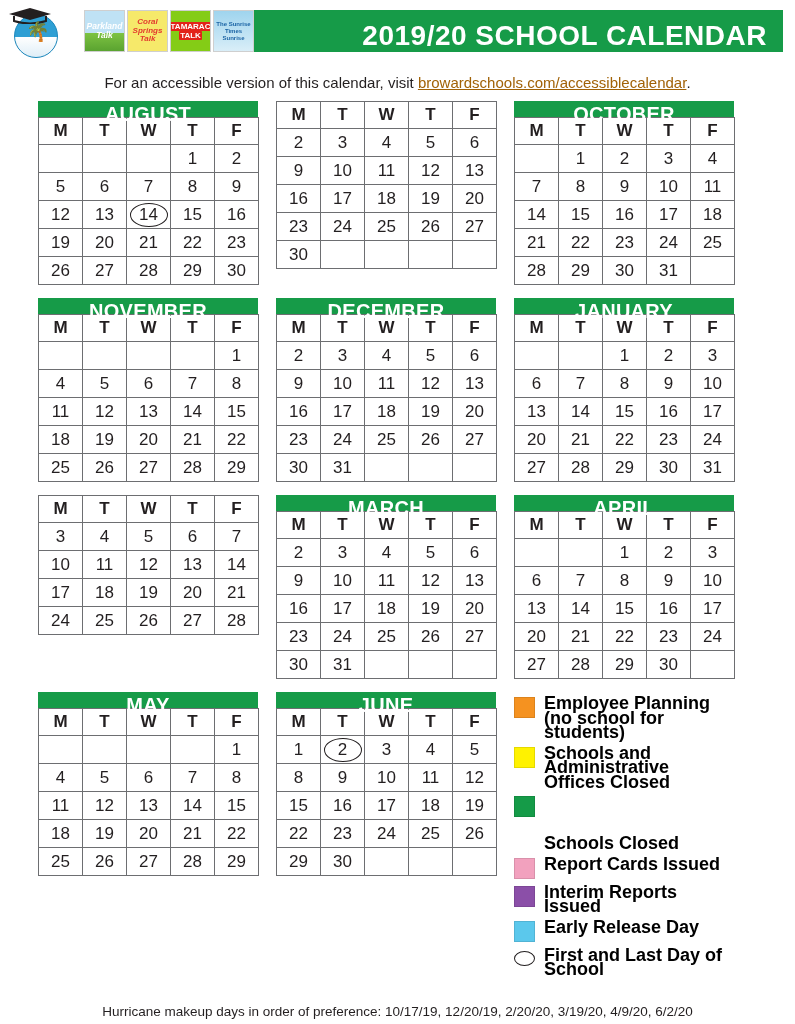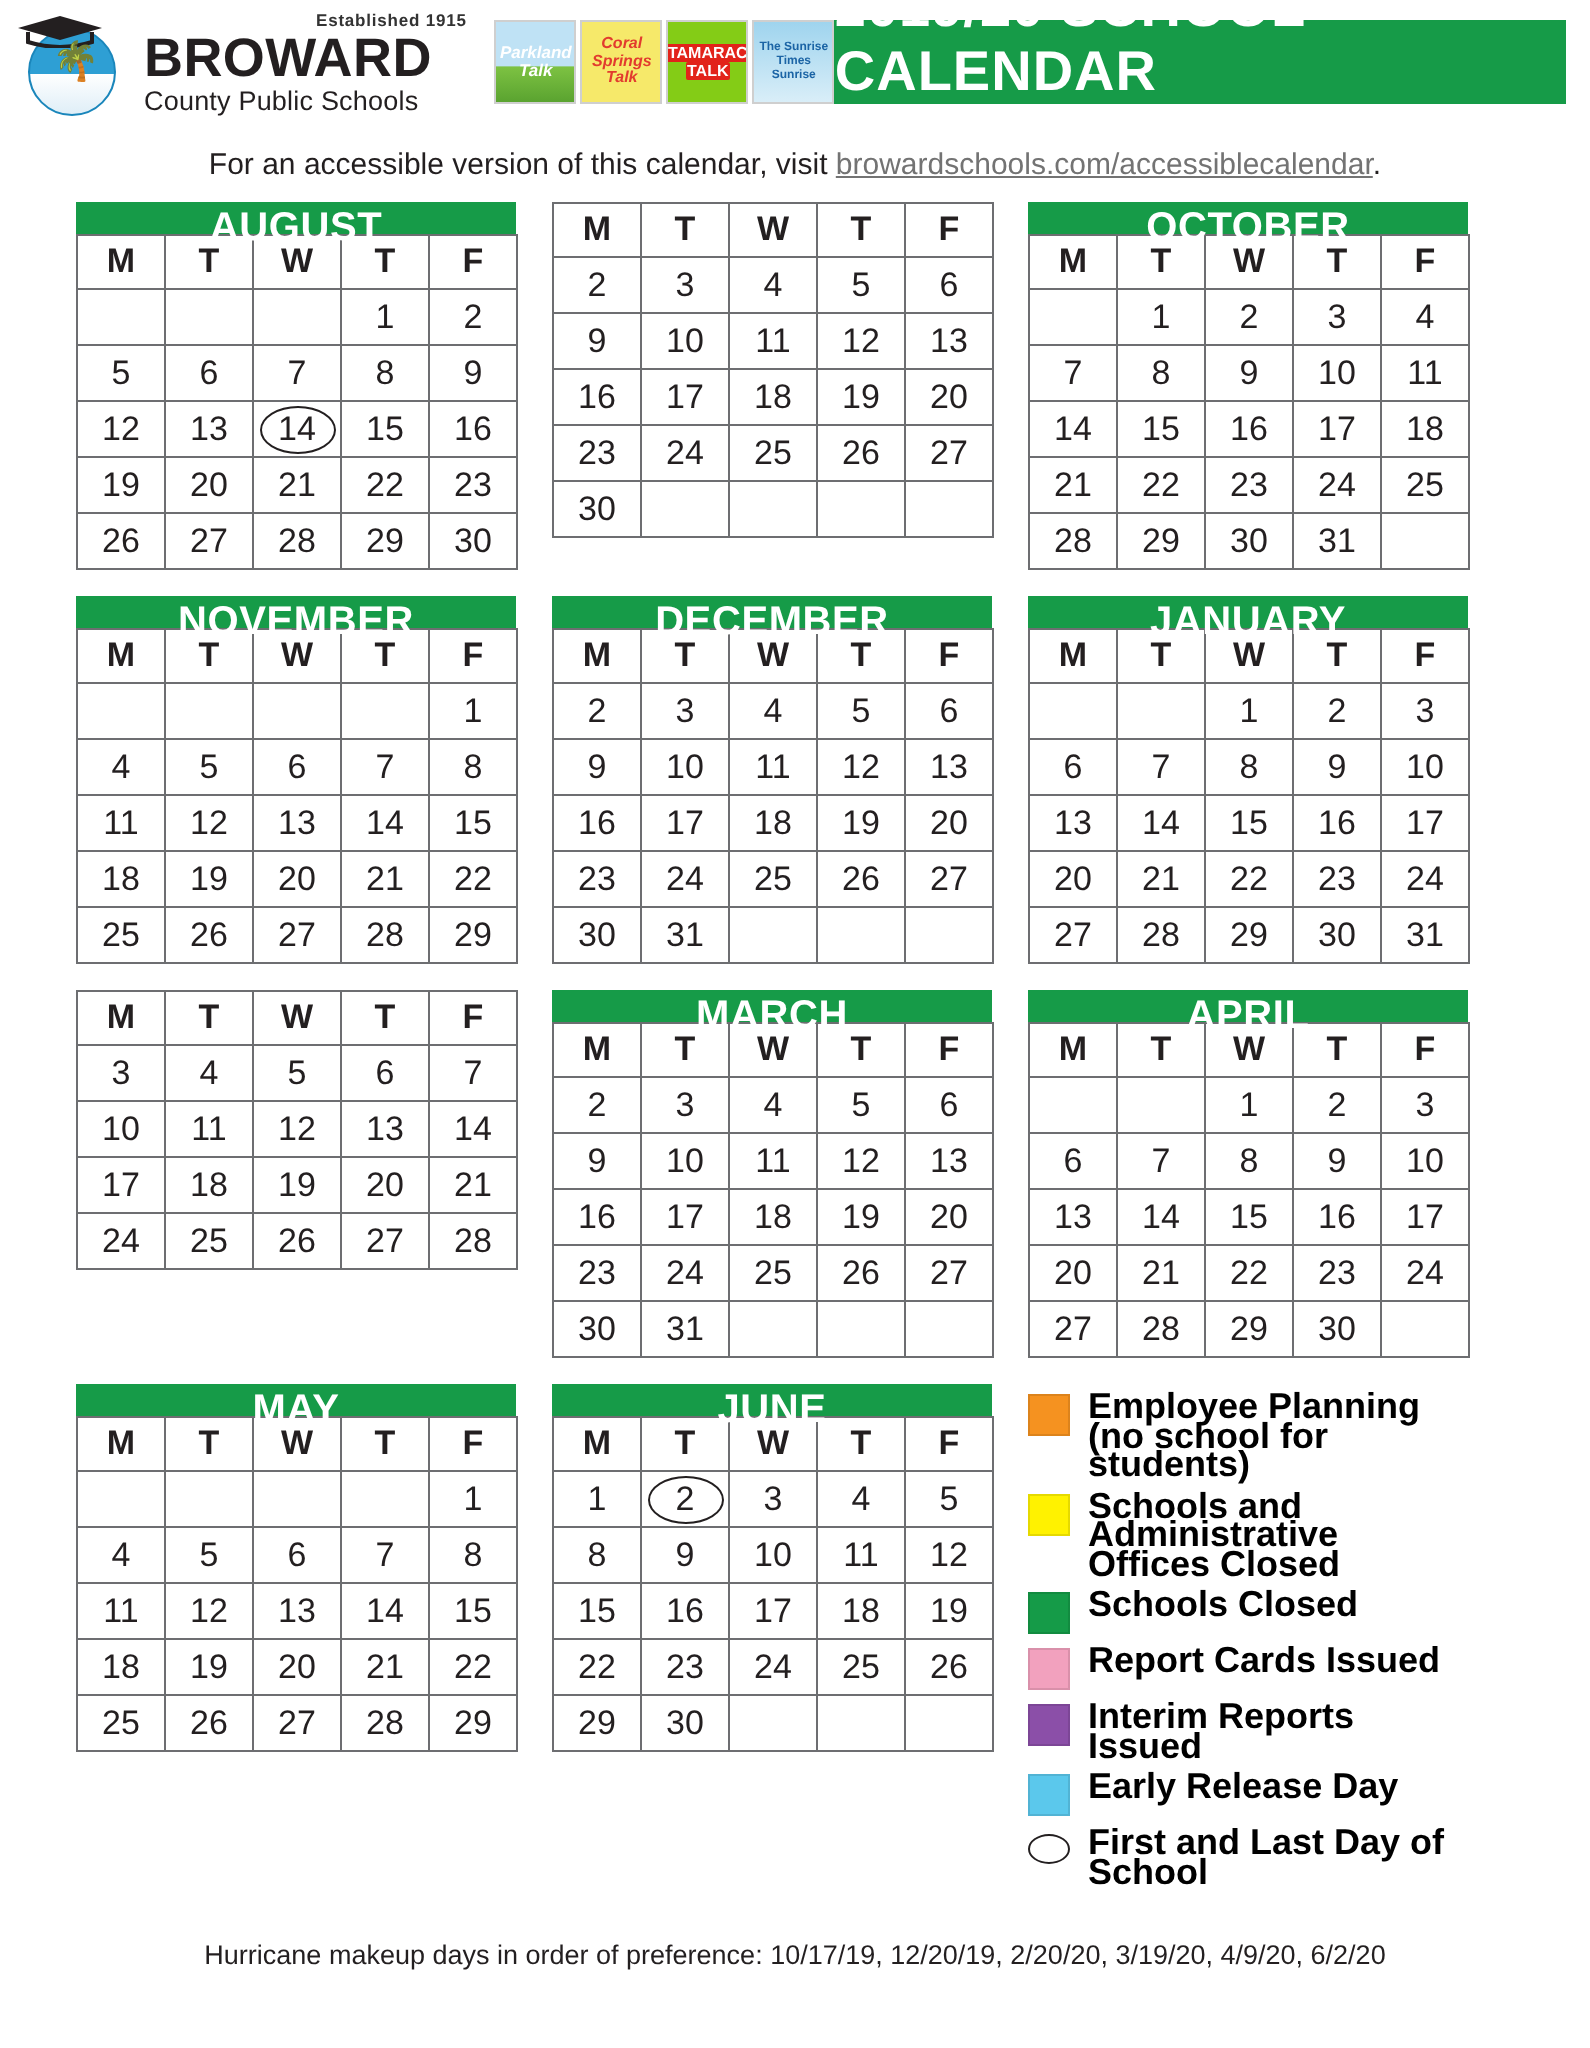--- a/index.html
+++ b/index.html
@@ -100,21 +100,21 @@
   }
 
   
   #accessible-line {
     text-align: center;
     font-size: 15px;
     color: #231f20;
     padding: 12px 0 10px 0;
   }
   #accessible-line a {
-    color: #737373; text-decoration: underline;
+    color: #a16207; text-decoration: underline;
   }
 
   
   #cal-area {
     position: relative;
     padding: 0 38px;
   }
   .cal-row {
     display: flex;
     gap: 18px;
@@ -228,25 +228,20 @@
 <div id="header">
 
   <div id="logo-block">
     <div id="logo-mark">
       <div class="circle"></div>
       <svg class="cap" viewBox="0 0 44 17">
         <polygon points="1,7 22,1 43,7 22,13" fill="#231f20"></polygon>
         <path d="M6 9 L6 14 Q22 19 38 14 L38 9" fill="none" stroke="#231f20" stroke-width="2"></path>
       </svg>
       <div class="palm">🌴</div>
-    </div>
-    <div id="logo-text">
-      <div id="est-line">Established 1915</div>
-      <div id="broward-word">BROWARD</div>
-      <div id="broward-sub">County Public Schools</div>
     </div>
   </div>
 
   <div id="brand-tiles">
     <div class="brand-tile tile-parkland">
       <div>
         <div>Parkland</div>
         <div>Talk</div>
       </div>
     </div>
@@ -846,21 +841,21 @@
           <div class="legend-label" style="white-space: pre-line;">Employee Planning
 (no school for students)</div>
         </div>
         <div class="legend-item">
           <div class="legend-swatch sw-yellow"></div>
           <div class="legend-label" style="white-space: pre-line;">Schools and Administrative
 Offices Closed</div>
         </div>
         <div class="legend-item">
           <div class="legend-swatch sw-green"></div>
-          <div class="legend-label" style="white-space: pre-line;">Schools Closed</div>
+          <div class="legend-label" style="white-space: pre-line; margin-top: 41px;">Schools Closed</div>
         </div>
         <div class="legend-item">
           <div class="legend-swatch sw-pink"></div>
           <div class="legend-label" style="white-space: pre-line;">Report Cards Issued</div>
         </div>
         <div class="legend-item">
           <div class="legend-swatch sw-purple"></div>
           <div class="legend-label" style="white-space: pre-line;">Interim Reports Issued</div>
         </div>
         <div class="legend-item">

